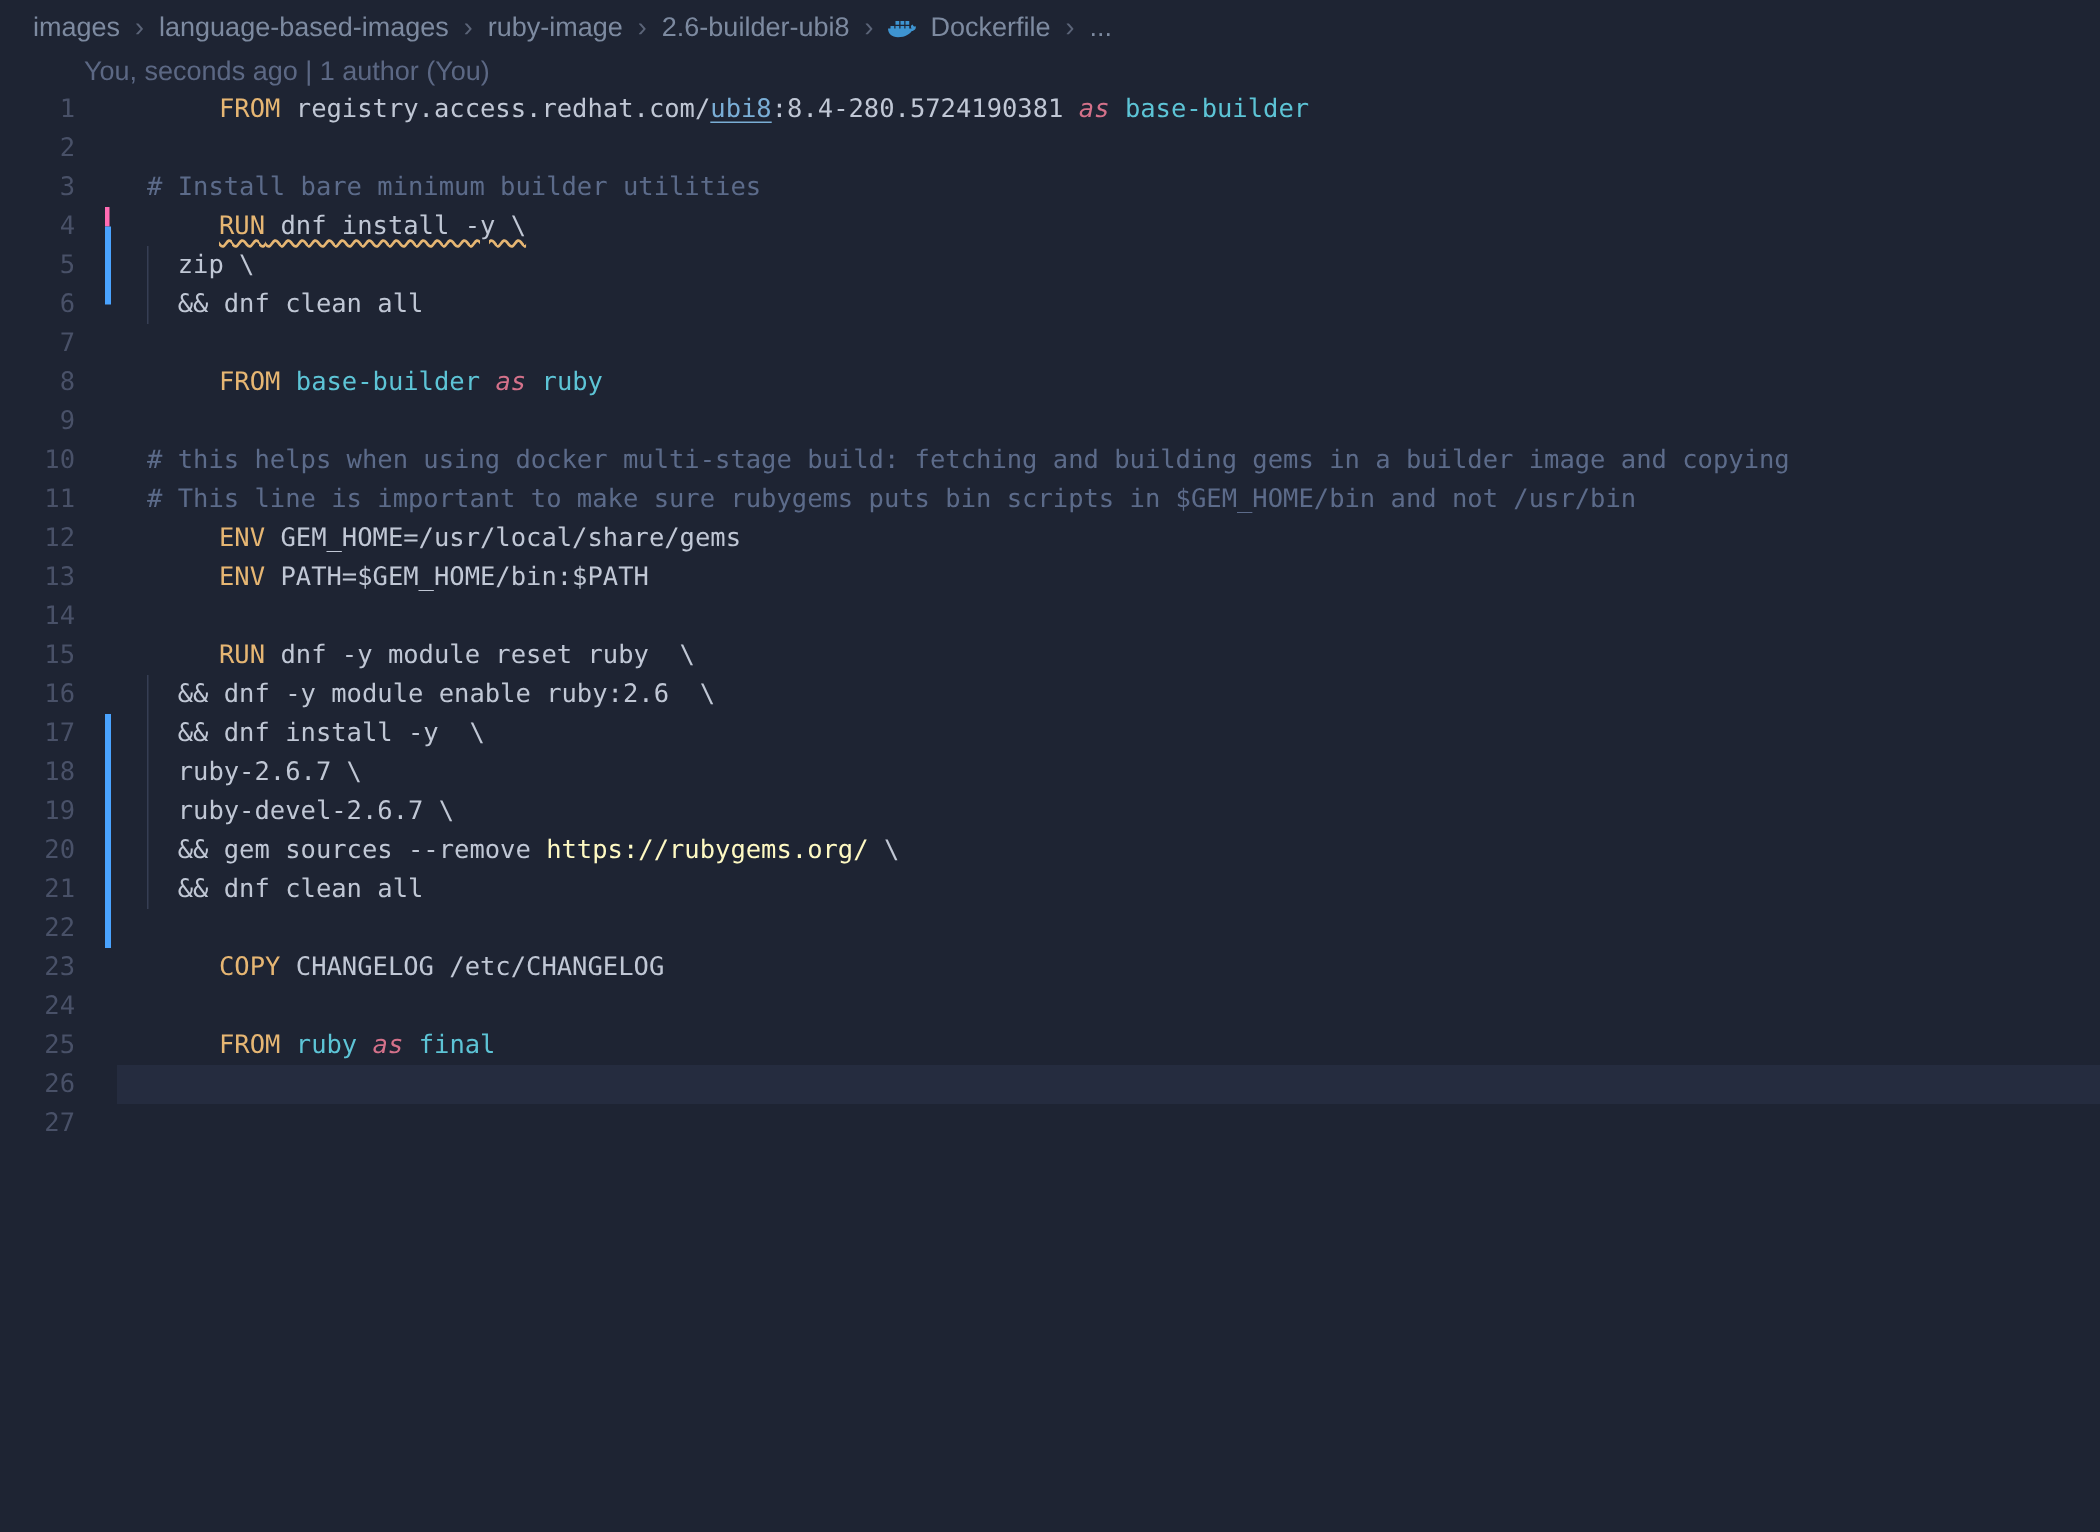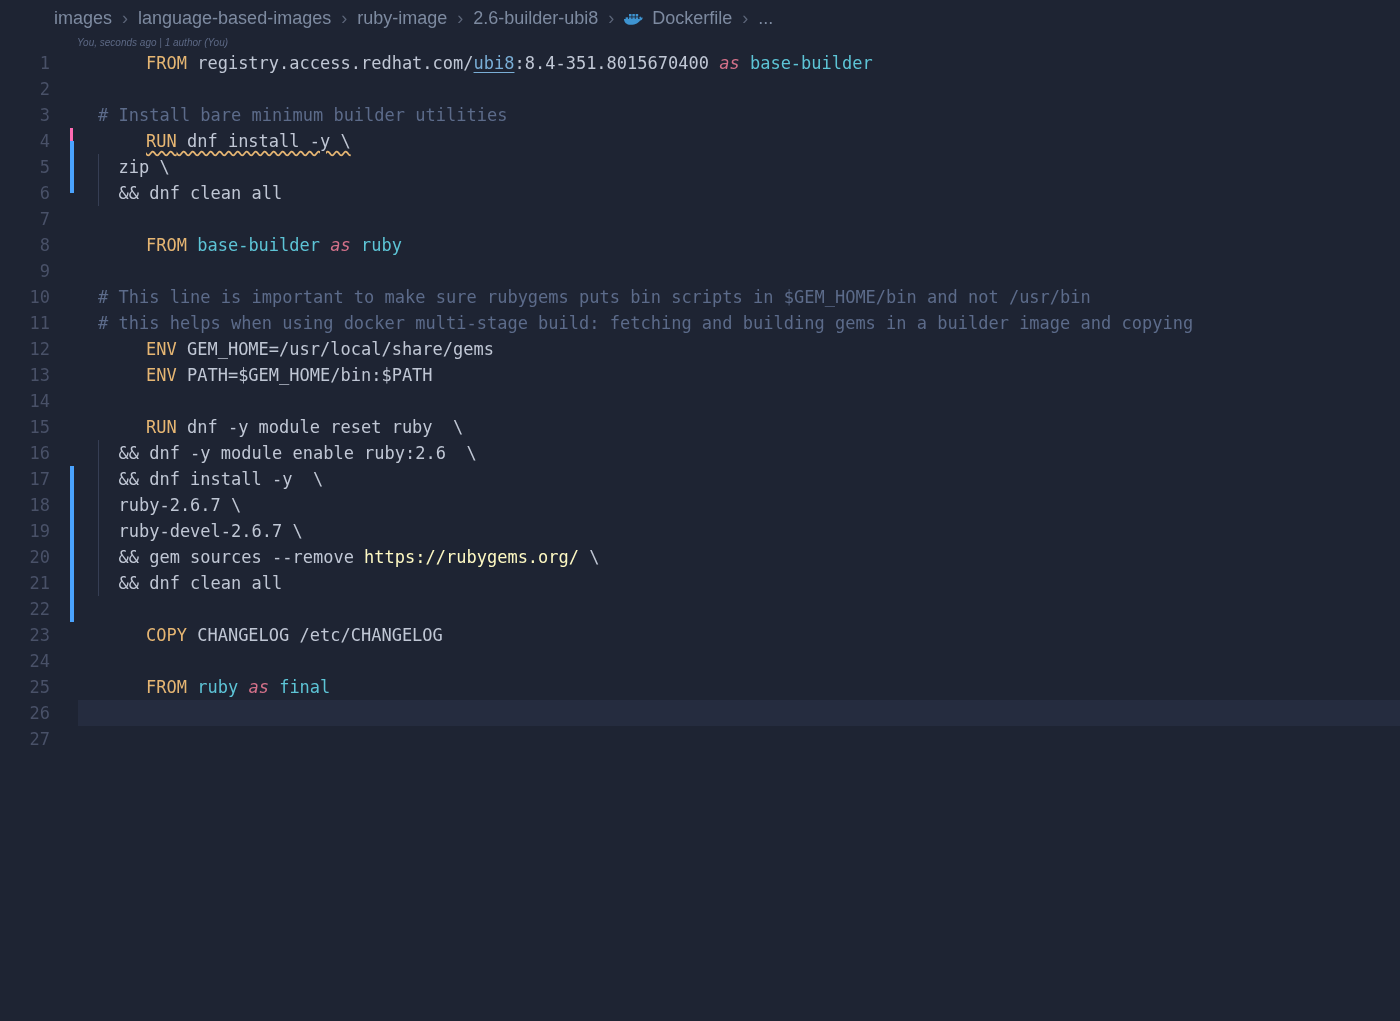--- a/index.html
+++ b/index.html
@@ -13,37 +13,35 @@
     overflow: hidden;
   }
   .breadcrumb {
     display: flex;
     align-items: center;
     gap: 10px;
     padding: 8px 18px 6px 22px;
     font-family: -apple-system, "Segoe UI", sans-serif;
     font-size: 18px;
     color: #7d8aa0;
-    margin-left: 32px;
   }
   .breadcrumb .sep { color: #5b6478; }
   .breadcrumb .crumb { cursor: pointer; }
   .docker-icon {
     display: inline-flex;
     align-items: center;
     margin-right: -2px;
   }
   .blame {
     font-family: -apple-system, sans-serif;
-    font-size: 10px;
+    font-size: 18px;
     color: #5c6884;
-    padding-left: 77px;
+    padding-left: 56px;
     padding-top: 2px;
     padding-bottom: 2px;
-    font-style: italic;
   }
   .editor {
     display: flex;
     width: 100%;
   }
   .gutter {
     width: 70px;
     text-align: right;
     padding-right: 20px;
     color: #495168;
@@ -166,41 +164,41 @@
   </div>
 
   <div class="marks">
     <div class="mark pink" style="top:78px;height:13px;"></div>
     <div class="mark" style="top:91px;height:52px;"></div>
     <div class="mark" style="top:416px;height:156px;"></div>
   </div>
 
   <div class="code">
 
-    <div class="line"><span class="tok-kw">FROM</span><span class="tok-plain"> registry.access.redhat.com/</span><span class="tok-link">ubi8</span><span class="tok-plain">:8.4-351.8015670400 </span><span class="tok-as">as</span><span class="tok-plain"> </span><span class="tok-alias">base-builder</span></div>
+    <div class="line"><span class="tok-kw">FROM</span><span class="tok-plain"> registry.access.redhat.com/</span><span class="tok-link">ubi8</span><span class="tok-plain">:8.4-280.5724190381 </span><span class="tok-as">as</span><span class="tok-plain"> </span><span class="tok-alias">base-builder</span></div>
 
     <div class="line"></div>
 
     <div class="line"><span class="tok-comment"># Install bare minimum builder utilities</span></div>
 
     <div class="line"><span class="tok-kw squiggle">RUN</span><span class="tok-plain squiggle"> dnf install -y \</span></div>
 
     <div class="line"><span class="indent-guide"></span><span class="tok-plain">  zip \</span></div>
 
     <div class="line"><span class="indent-guide"></span><span class="tok-plain">  &amp;&amp; dnf clean all</span></div>
 
     <div class="line"></div>
 
     <div class="line"><span class="tok-kw">FROM</span><span> </span><span class="tok-alias">base-builder</span><span> </span><span class="tok-as">as</span><span> </span><span class="tok-alias">ruby</span></div>
 
     <div class="line"></div>
 
+    <div class="line"><span class="tok-comment"># this helps when using docker multi-stage build: fetching and building gems in a builder image and copying</span></div>
+
     <div class="line"><span class="tok-comment"># This line is important to make sure rubygems puts bin scripts in $GEM_HOME/bin and not /usr/bin</span></div>
-
-    <div class="line"><span class="tok-comment"># this helps when using docker multi-stage build: fetching and building gems in a builder image and copying</span></div>
 
 
     <div class="line"><span class="tok-kw">ENV</span><span class="tok-plain"> GEM_HOME=/usr/local/share/gems</span></div>
 
     <div class="line"><span class="tok-kw">ENV</span><span class="tok-plain"> PATH=$GEM_HOME/bin:$PATH</span></div>
 
     <div class="line"></div>
 
     <div class="line"><span class="tok-kw">RUN</span><span class="tok-plain"> dnf -y module reset ruby  \</span></div>
 

